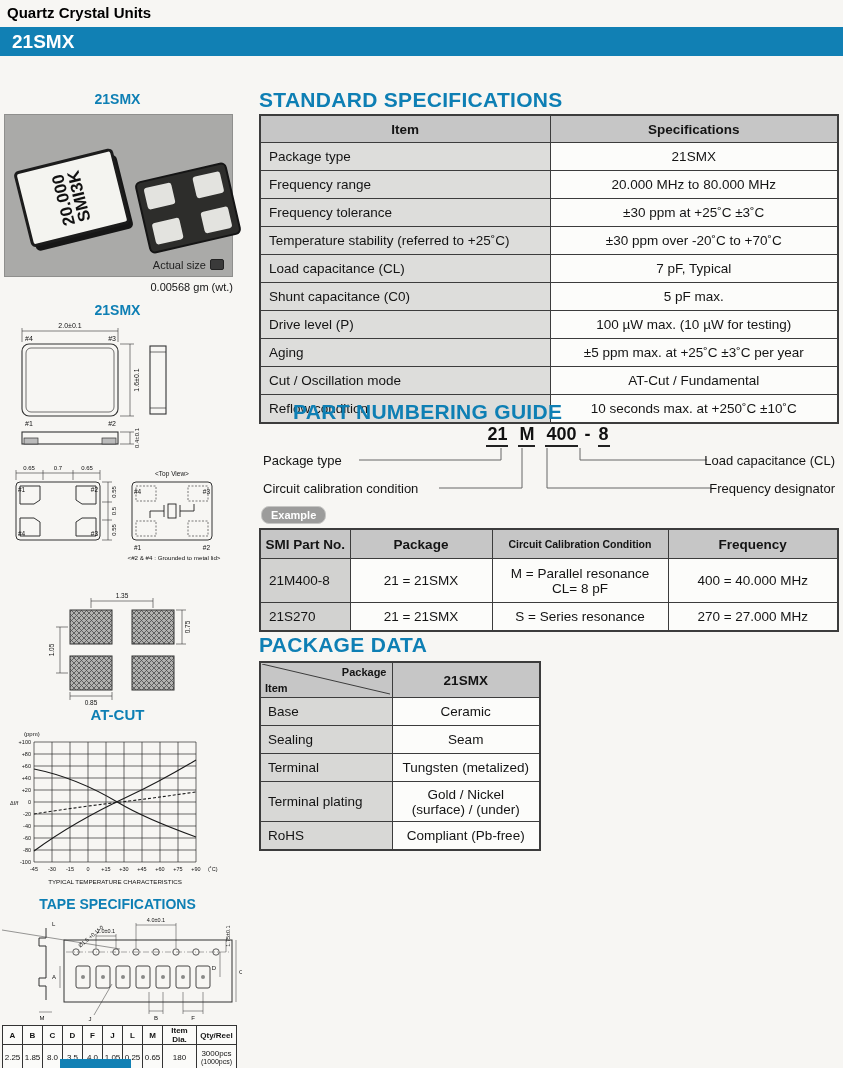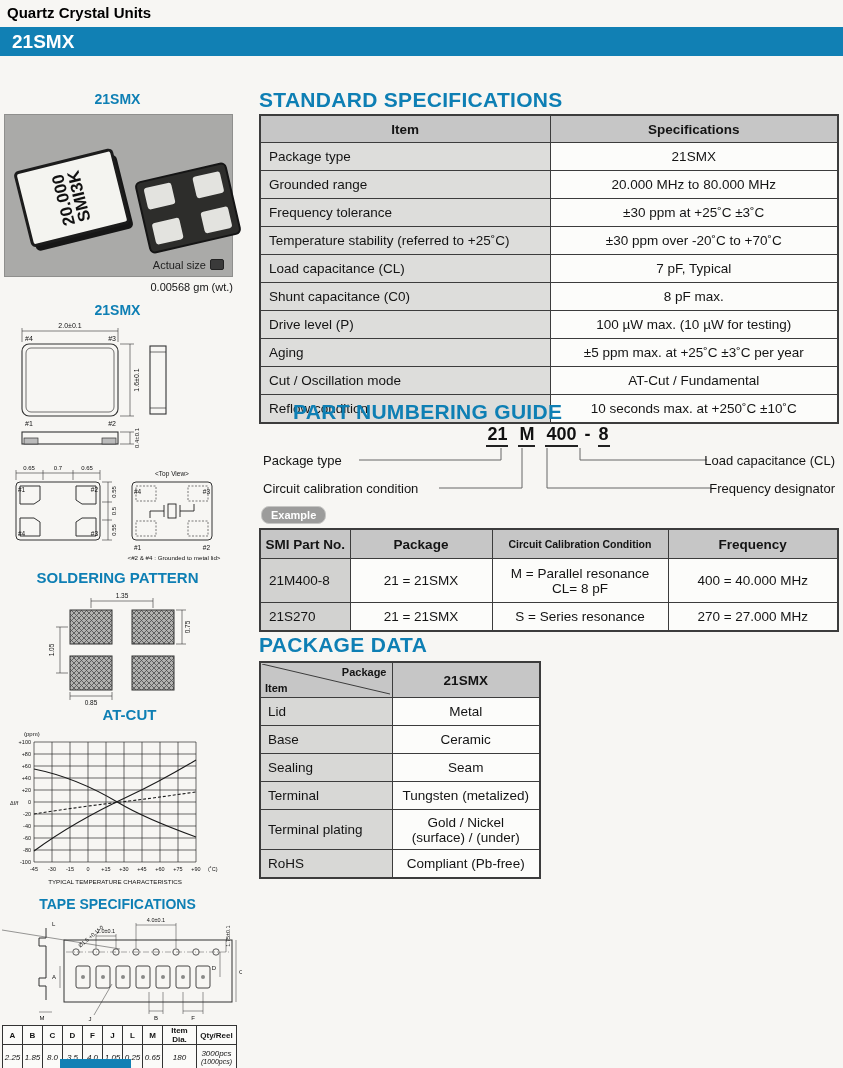--- a/index.html
+++ b/index.html
@@ -52,21 +52,21 @@
   .pkg td.val{text-align:center;background:#FCFCFA;}
   .pkg .corner{position:relative;height:32px;}
   .pkg .corner .pkgword{position:absolute;right:4px;top:2px;font-size:11px;font-weight:bold;}
   .pkg .corner .itemword{position:absolute;left:3px;bottom:2px;font-size:11px;font-weight:bold;}
   .pkg .corner svg{position:absolute;left:0;top:0;}
   
   .tape-table{left:2px;top:1025px;}
   .tape-table table{width:234px;table-layout:fixed;border:1.5px solid #333;}
   .tape-table th,.tape-table td{border:1px solid #333;text-align:center;font-size:8px;padding:0;}
   .tape-table th{height:13px;background:#FBFBF9;}
-  .tape-table td{height:24px;background:#FBFBF9;font-style:italic;}
+  .tape-table td{height:24px;background:#FBFBF9;}
   .qty2{font-size:7px;}
   .next-bar{left:60px;top:1059px;width:71px;height:9px;background:#1180B4;}
   svg text{font-family:"Liberation Sans",sans-serif;fill:#111;}
 </style>
 </head>
 <body>
 
 <div id="page">
 
   <div class="abs kicker">Quartz Crystal Units</div>
@@ -177,21 +177,20 @@
       <line x1="180" y1="191" x2="194" y2="191"></line>
         <line x1="194" y1="191" x2="194" y2="184"></line>
     </g>
     <text x="134" y="174" font-size="6.5">#4</text>
       <text x="210" y="174" font-size="6.5" text-anchor="end">#3</text>
     <text x="134" y="230" font-size="6.5">#1</text>
       <text x="210" y="230" font-size="6.5" text-anchor="end">#2</text>
     <text x="174" y="240" font-size="6.2" text-anchor="middle" fill="#222">&lt;#2 &amp; #4 : Grounded to metal lid&gt;</text>
   </svg>
 
-  <div class="abs subtitle" style="left:0;top:569px;font-size:15px;">SOLDERING PATTERN</div>
 
   <svg class="abs" style="left:4px;top:588px;" width="235" height="118" viewBox="0 0 235 118">
     <defs>
       <pattern id="hatch" width="5" height="5" patternUnits="userSpaceOnUse">
         <rect width="5" height="5" fill="#B2B2B0"></rect>
         <path d="M0,5 L5,0 M0,0 L5,5" stroke="#4d4d4d" stroke-width="0.8"></path>
       </pattern>
     </defs>
     <g fill="url(#hatch)" stroke="#333" stroke-width="1">
       <rect x="66" y="22" width="42" height="34"></rect>
@@ -212,21 +211,21 @@
       <line x1="66" y1="104" x2="66" y2="112"></line>
         <line x1="108" y1="104" x2="108" y2="112"></line>
       <line x1="66" y1="108" x2="108" y2="108"></line>
     </g>
     <text x="118" y="10" font-size="6.5" text-anchor="middle">1.35</text>
     <text transform="translate(186,39) rotate(-90)" font-size="6.5" text-anchor="middle">0.75</text>
     <text transform="translate(50,62) rotate(-90)" font-size="6.5" text-anchor="middle">1.05</text>
     <text x="87" y="117" font-size="6.5" text-anchor="middle">0.85</text>
   </svg>
 
-  <div class="abs subtitle" style="left:12px;top:706px;font-size:15px;">AT-CUT</div>
+  <div class="abs subtitle" style="left:0;top:706px;font-size:15px;">AT-CUT</div>
 
   <svg class="abs" style="left:4px;top:726px;" width="235" height="168" viewBox="0 0 235 168">
     <text x="20" y="10" font-size="6">(ppm)</text>
     <text x="6" y="79" font-size="5.5">Δf/f</text>
     <g stroke="#2b2b2b" stroke-width="0.7">
       <line x1="30" y1="16" x2="30" y2="136"></line>
         <line x1="48" y1="16" x2="48" y2="136"></line>
       <line x1="66" y1="16" x2="66" y2="136"></line>
         <line x1="84" y1="16" x2="84" y2="136"></line>
       <line x1="102" y1="16" x2="102" y2="136"></line>
@@ -411,38 +410,38 @@
       <tbody>
           <tr>
         <th>Item</th>
         <th>Specifications</th>
       </tr>
       <tr>
             <td class="item">Package type</td>
             <td class="val">21SMX</td>
           </tr>
       <tr>
-            <td class="item">Grounded range</td>
+            <td class="item">Frequency range</td>
             <td class="val">20.000 MHz to 80.000 MHz</td>
           </tr>
       <tr>
             <td class="item">Frequency tolerance</td>
             <td class="val">±30 ppm at +25˚C ±3˚C</td>
           </tr>
       <tr>
             <td class="item">Temperature stability (referred to +25˚C)</td>
             <td class="val">±30 ppm over -20˚C to +70˚C</td>
           </tr>
       <tr>
             <td class="item">Load capacitance (CL)</td>
             <td class="val">7 pF, Typical</td>
           </tr>
       <tr>
             <td class="item">Shunt capacitance (C0)</td>
-            <td class="val">8 pF max.</td>
+            <td class="val">5 pF max.</td>
           </tr>
       <tr>
             <td class="item">Drive level (P)</td>
             <td class="val">100 µW max. (10 µW for testing)</td>
           </tr>
       <tr>
             <td class="item">Aging</td>
             <td class="val">±5 ppm max. at +25˚C ±3˚C per year</td>
           </tr>
       <tr>
@@ -528,24 +527,20 @@
             <svg width="130" height="32" viewBox="0 0 130 32">
                   <line x1="0" y1="0" x2="128" y2="30" stroke="#3c3c3c" stroke-width="1"></line>
                 </svg>
             <span class="pkgword">Package</span>
             <span class="itemword">Item</span>
           </div>
         </th>
         <th>21SMX</th>
       </tr>
       <tr>
-            <td class="item">Lid</td>
-            <td class="val">Metal</td>
-          </tr>
-      <tr>
             <td class="item">Base</td>
             <td class="val">Ceramic</td>
           </tr>
       <tr>
             <td class="item">Sealing</td>
             <td class="val">Seam</td>
           </tr>
       <tr>
             <td class="item">Terminal</td>
             <td class="val">Tungsten (metalized)</td>

